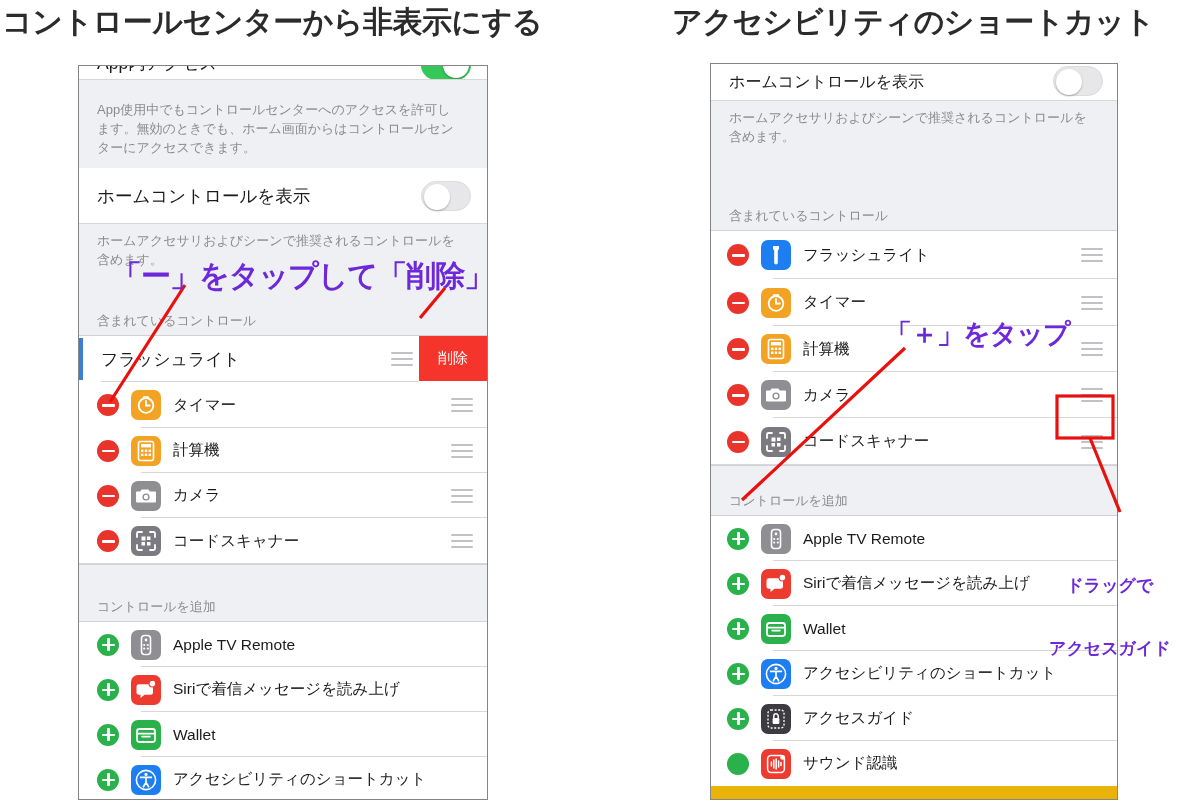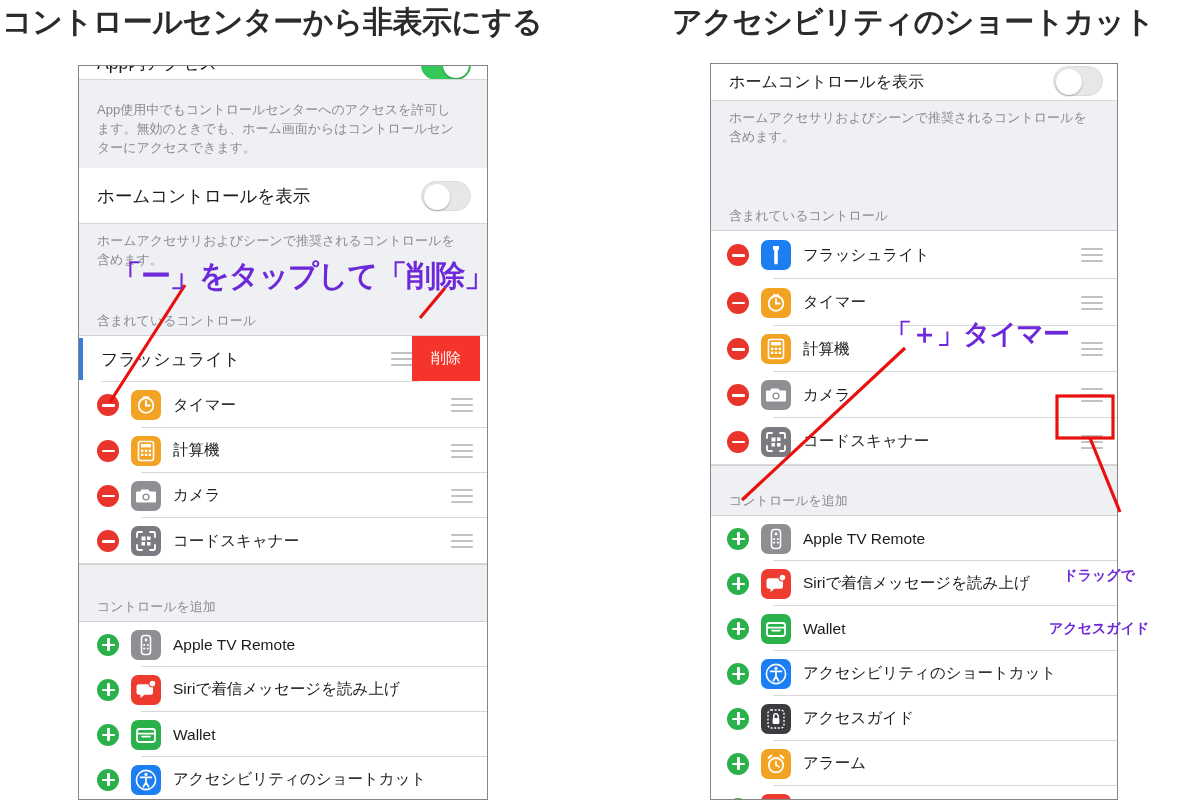--- a/index.html
+++ b/index.html
@@ -136,40 +136,40 @@
 
   
   .handle{
     width:22px;flex:none;margin-left:auto;margin-right:14px;
   }
   .handle i{display:block;height:2px;background:#c2c2c6;margin-bottom:4px;border-radius:1px;}
   .handle i:last-child{margin-bottom:0;}
 
   
   .delbtn{
-    position:absolute;right:7px;top:0;bottom:1px;width:68px;
+    position:absolute;right:0;top:0;bottom:1px;width:68px;
     background:#f5352b;color:#fff;font-size:15px;
     display:flex;align-items:center;justify-content:center;
   }
   .bluebar{
     position:absolute;left:0;top:2px;bottom:2px;width:4px;background:#3a7fd5;
   }
 
   
   .anno{
     position:absolute;
     color:#6d28d9;
     font-weight:bold;
     white-space:pre;
     line-height:1.12;
     margin-top:16px;
   }
   #anno-left{left:112px;top:243px;font-size:30px;letter-spacing:-1px;}
   #anno-right{left:885px;top:303px;font-size:27px;letter-spacing:-1px;}
-  #anno-drag{left:1049px;top:516px;font-size:14px;text-align:center;line-height:1.25;}
+  #anno-drag{left:1049px;top:516px;font-size:17px;text-align:center;line-height:1.25;}
 
   svg.overlay{position:absolute;left:0;top:0;width:1200px;height:800px;pointer-events:none;}
 </style>
 </head>
 <body>
 
 <div class="heading" id="heading-left">コントロールセンターから非表示にする</div>
 <div class="heading" id="heading-right">アクセシビリティのショートカット</div>
 
 <div class="panel" id="panel-left">
@@ -566,35 +566,20 @@
         <svg width="20" height="22" viewBox="0 0 20 22">
             <rect x="2" y="2" width="16" height="18" rx="3" fill="none" stroke="#fff" stroke-width="1.3" stroke-dasharray="2 1.6"></rect>
             <rect x="6.6" y="10" width="6.8" height="6" rx="1.2" fill="#fff"></rect>
             <path d="M7.8 10 v-2 a2.2 2.2 0 0 1 4.4 0 v2" fill="none" stroke="#fff" stroke-width="1.5"></path>
           </svg>
       </div>
       <span class="rowlabel">アクセスガイド</span>
       <div class="sep"></div>
     </div>
 
-    <div class="srow" style="height:45px;padding-left:16px;gap:12px;">
-      <div class="circ plus">
-          <i class="h"></i>
-          <i class="v"></i>
-        </div>
-      <div class="appicon ic-alarm">
-        <svg width="22" height="22" viewBox="0 0 22 22">
-            <circle cx="11" cy="12.2" r="7.2" fill="none" stroke="#fff" stroke-width="1.8"></circle>
-            <path d="M11 12.2 v-3.6 M11 12.2 l3 1.6" stroke="#fff" stroke-width="1.6" stroke-linecap="round"></path>
-            <path d="M3.6 5 L6.4 2.6 M18.4 5 L15.6 2.6" stroke="#fff" stroke-width="2" stroke-linecap="round"></path>
-          </svg>
-      </div>
-      <span class="rowlabel">アラーム</span>
-      <div class="sep"></div>
-    </div>
 
     <div class="srow" style="height:45px;padding-left:16px;gap:12px;">
       <div class="circ plus"></div>
       <div class="appicon ic-sound">
         <svg width="22" height="22" viewBox="0 0 22 22">
             <rect x="2.6" y="2.6" width="16.8" height="16.8" rx="3.4" fill="none" stroke="#fff" stroke-width="1.5"></rect>
             <path d="M6.4 13 v-4 M8.8 15 v-8 M11.2 16 v-10 M13.6 14 v-6 M16 12.4 v-3" stroke="#fff" stroke-width="1.5" stroke-linecap="round"></path>
             <circle cx="17.6" cy="4.4" r="2.4" fill="#fff"></circle>
           </svg>
       </div>
@@ -612,17 +597,17 @@
   <line x1="445" y1="288" x2="420" y2="318" stroke="#e8110e" stroke-width="3.2"></line>
 
   <line x1="905" y1="348" x2="742" y2="500" stroke="#e8110e" stroke-width="3.2"></line>
 
   <rect x="1057" y="396" width="56" height="42" fill="none" stroke="#e8110e" stroke-width="3.2"></rect>
 
   <line x1="1090" y1="438" x2="1120" y2="512" stroke="#e8110e" stroke-width="3.2"></line>
 </svg>
 
 <div class="anno" id="anno-left">「ー」をタップして「削除」</div>
-<div class="anno" id="anno-right">「＋」タイマー</div>
+<div class="anno" id="anno-right">「＋」をタップ</div>
 <div class="anno" id="anno-drag">
   <div>ドラッグで</div>
   <div>アクセスガイド</div>
 </div>
 
 </body></html>

